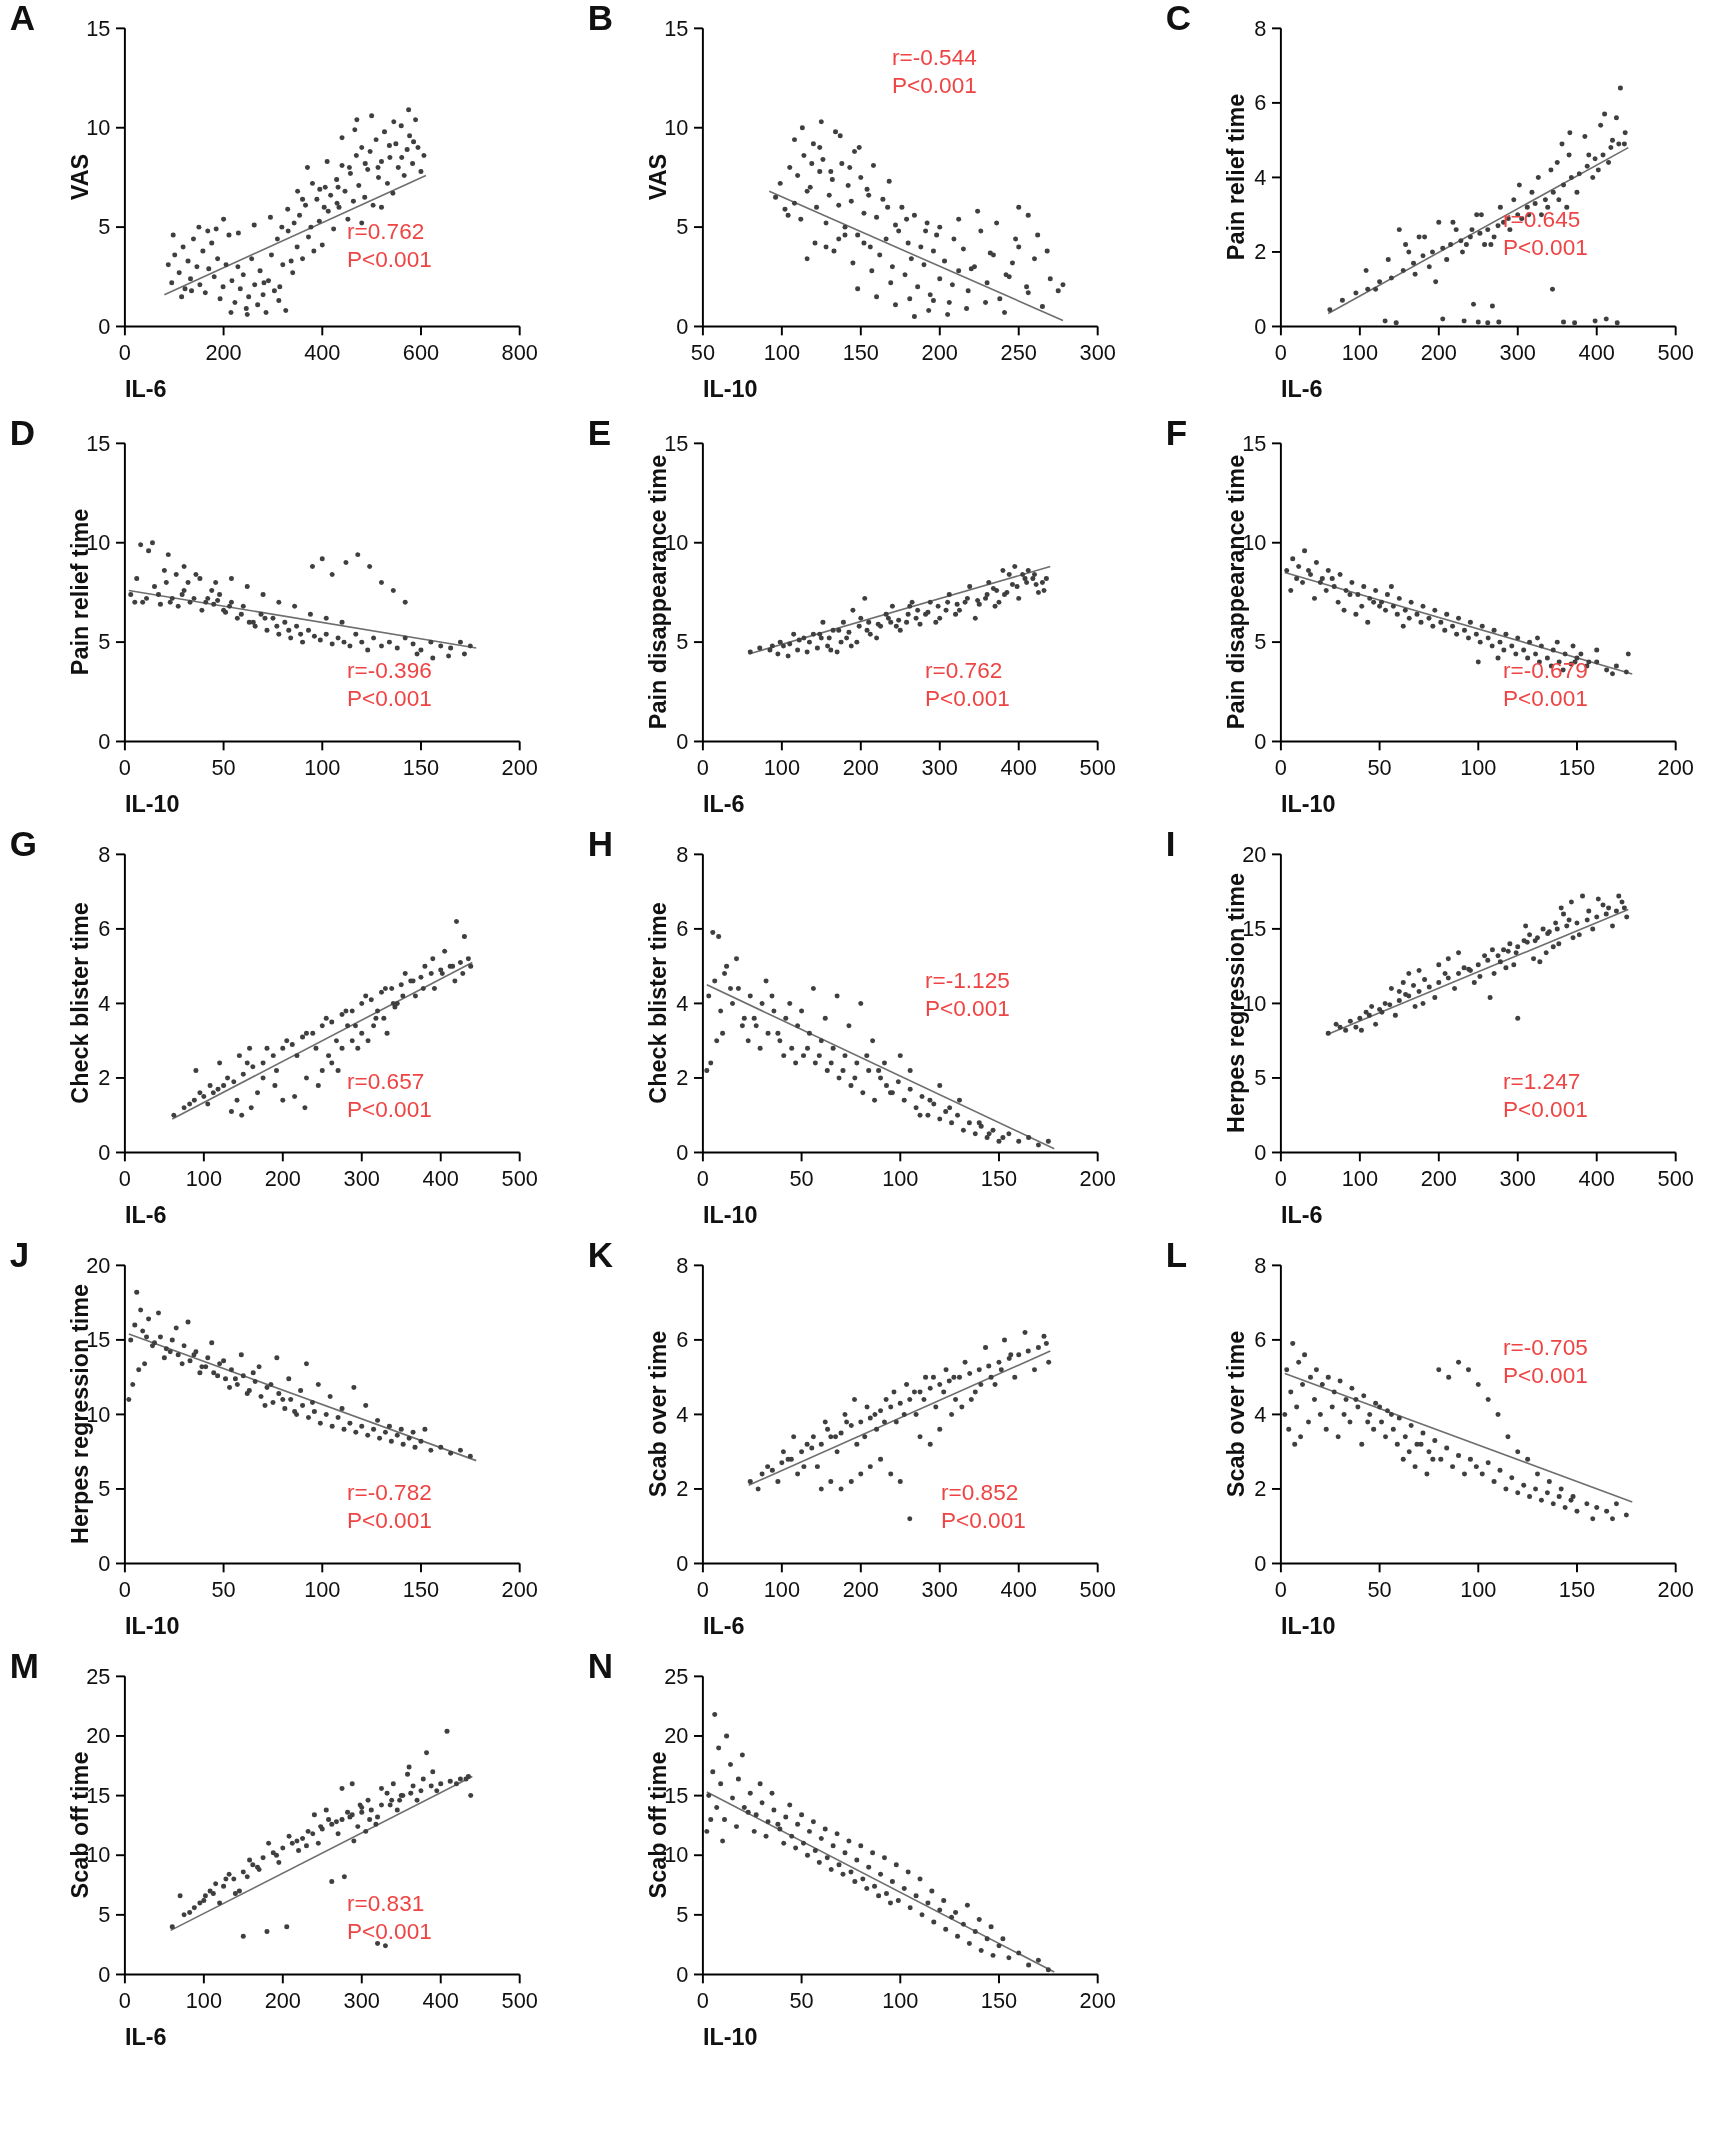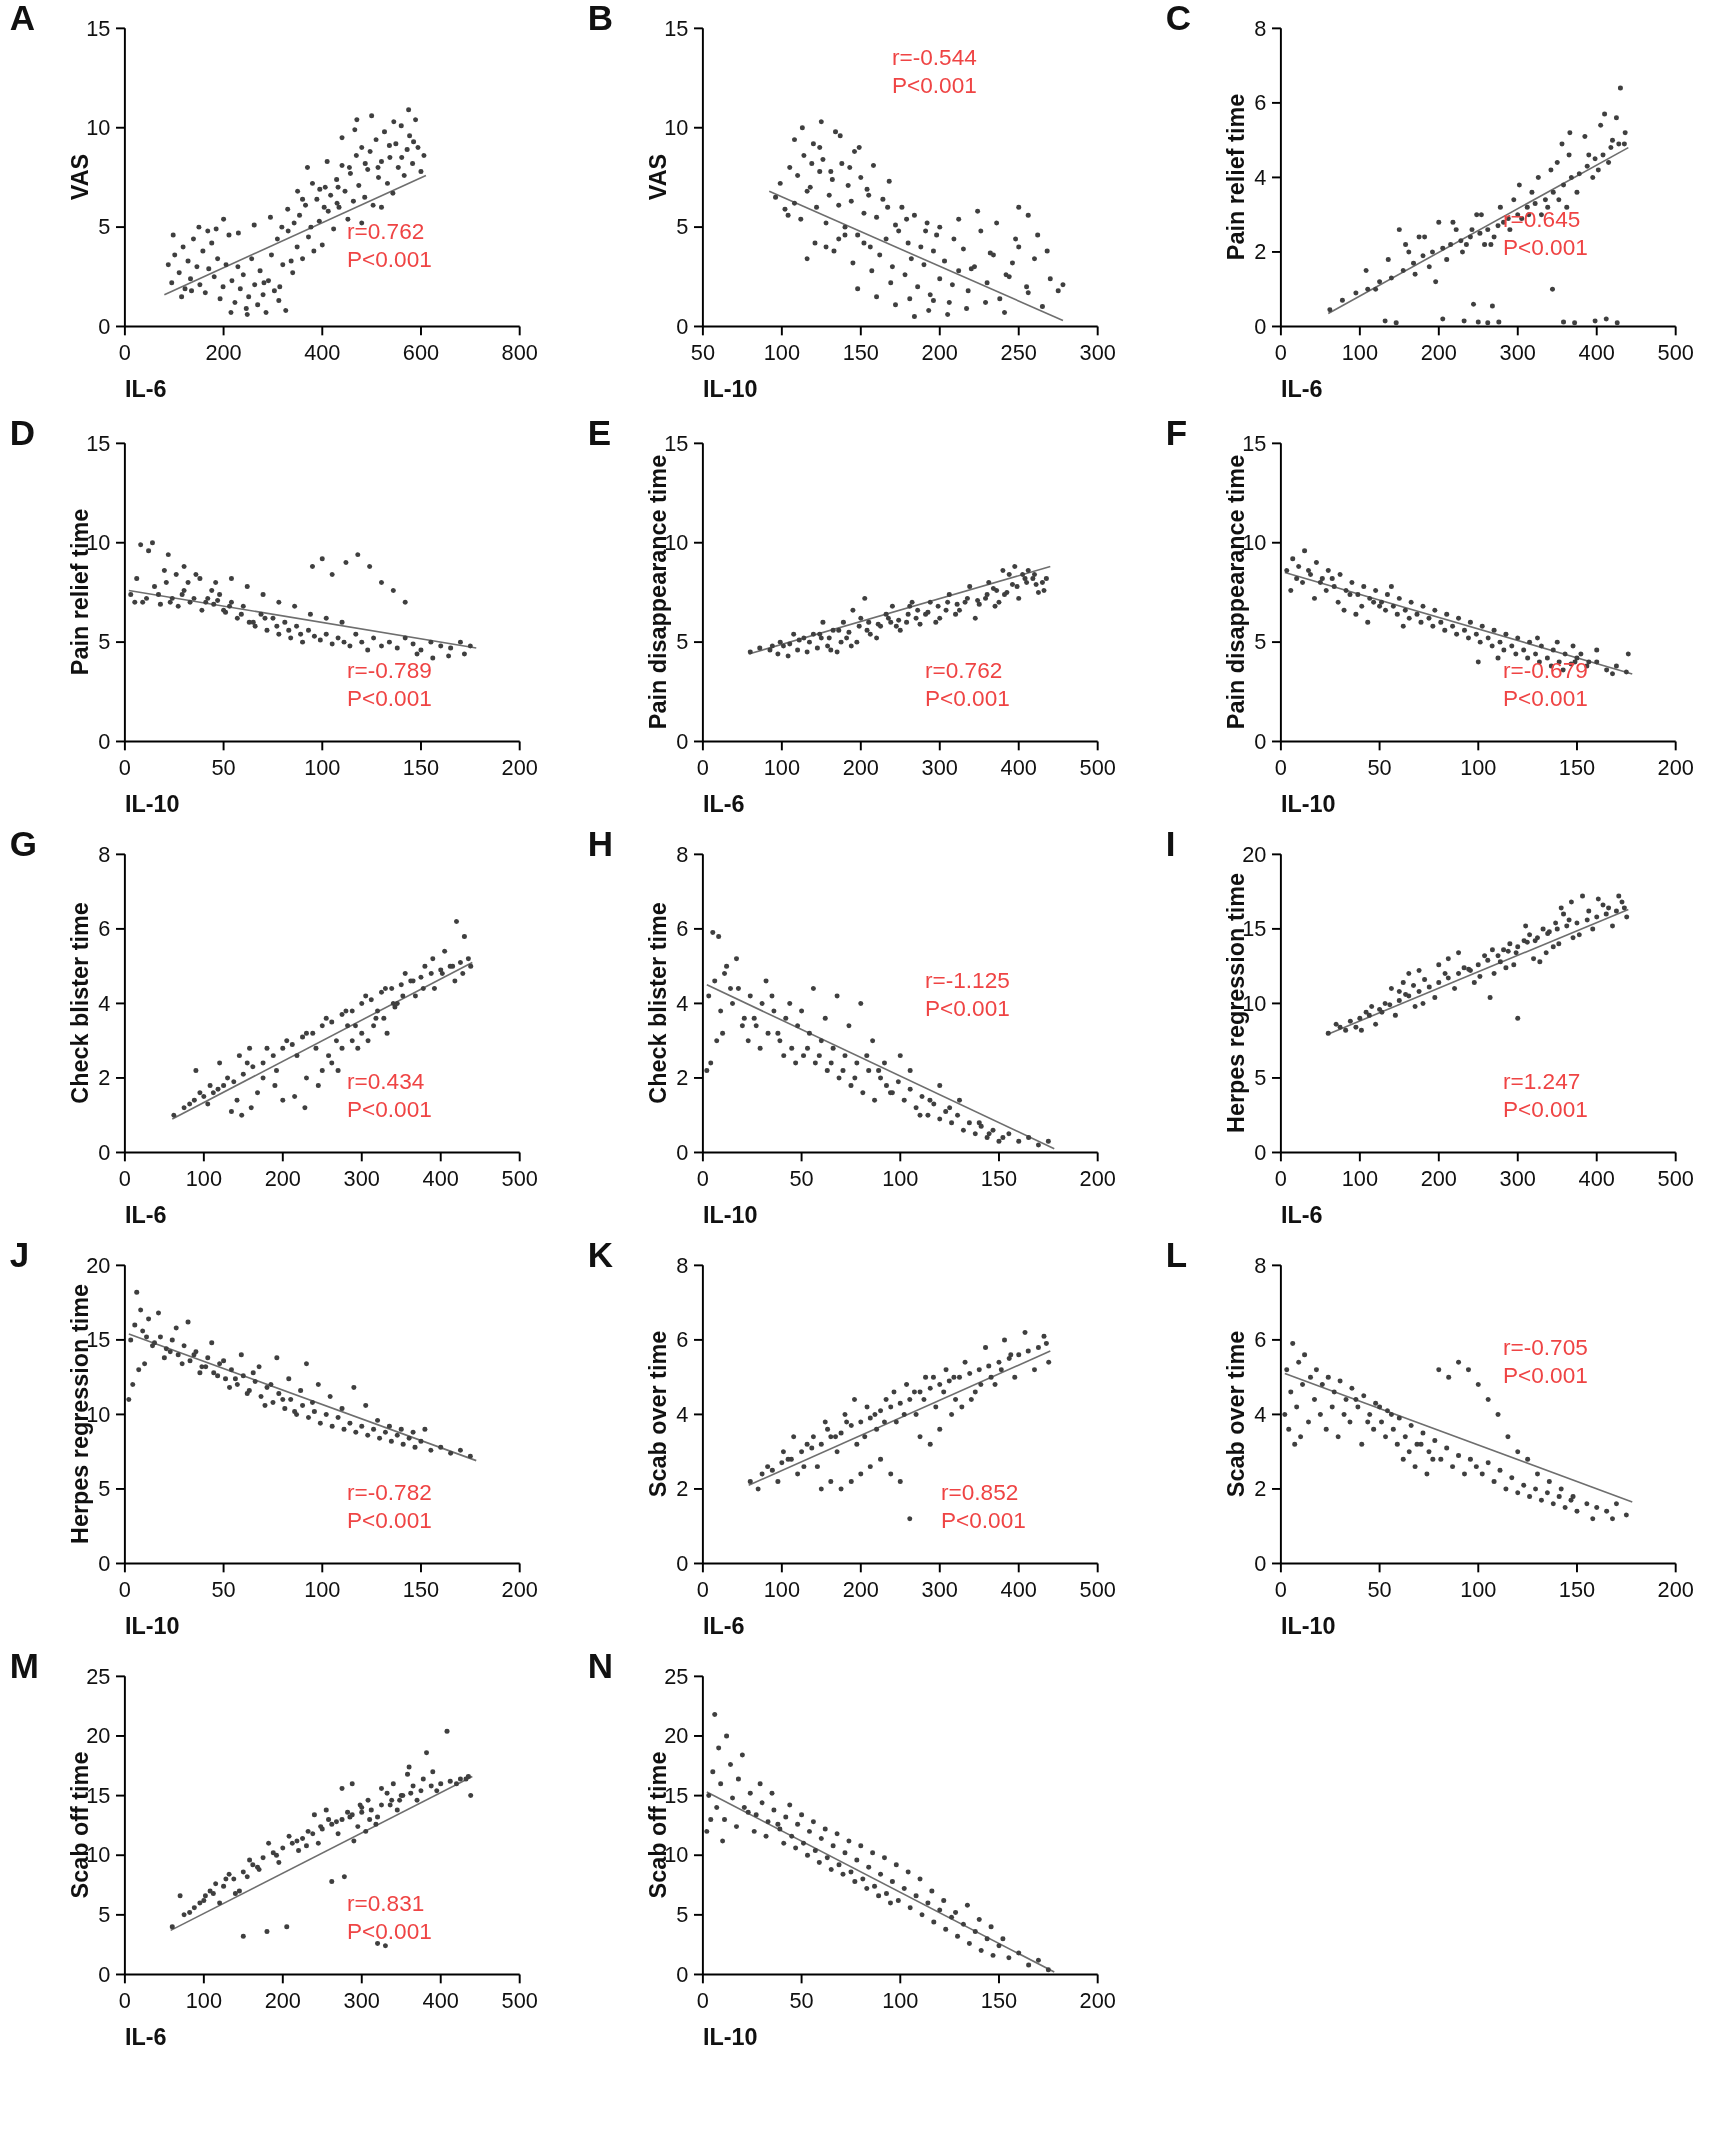--- a/index.html
+++ b/index.html
@@ -637,21 +637,21 @@
           <circle cx="204.0" cy="192.9" r="3.1" fill="#3f3f3f"></circle>
           <circle cx="517.6" cy="296.5" r="3.1" fill="#3f3f3f"></circle>
           <circle cx="537.2" cy="301.4" r="3.1" fill="#3f3f3f"></circle>
           <circle cx="556.8" cy="298.9" r="3.1" fill="#3f3f3f"></circle>
           <circle cx="576.4" cy="296.5" r="3.1" fill="#3f3f3f"></circle>
         </svg>
       </div>
       <div class="ylabel" style="left: 67px; top: 326px; width: 298px; text-align: center;">Pain relief time</div>
       <div class="xlabel" style="left: 125px; top: 376px; width: 395px;">IL-10</div>
       <div class="stat" style="left: 347px; top: 242px;">
-        <div>r=-0.789</div>
+        <div>r=-0.396</div>
         <div>P&lt;0.001</div>
       </div>
     </div>
     <div class="panel" style="left: 578px; top: 415px; width: 564px; height: 403px;">
       <div class="panel-letter" style="left: 9.7px; top: 0px;">E</div>
       <div class="plot" style="left: 0px; top: 0px;">
         <svg width="564" height="379" viewBox="0 0 700 470">
           <line x1="155" y1="35" x2="155" y2="405" stroke="#000000" stroke-width="2.4"></line>
           <line x1="155" y1="405" x2="645" y2="405" stroke="#000000" stroke-width="2.4"></line>
           <line x1="144" y1="405" x2="155" y2="405" stroke="#000000" stroke-width="2.4"></line>
@@ -1045,21 +1045,21 @@
           <circle cx="444.1" cy="275.5" r="3.1" fill="#3f3f3f"></circle>
           <circle cx="456.8" cy="266.3" r="3.1" fill="#3f3f3f"></circle>
           <circle cx="468.6" cy="229.3" r="3.1" fill="#3f3f3f"></circle>
           <circle cx="480.4" cy="257.0" r="3.1" fill="#3f3f3f"></circle>
           <circle cx="493.1" cy="220.0" r="3.1" fill="#3f3f3f"></circle>
         </svg>
       </div>
       <div class="ylabel" style="left: 67px; top: 326px; width: 298px; text-align: center;">Check blister time</div>
       <div class="xlabel" style="left: 125px; top: 376px; width: 395px;">IL-6</div>
       <div class="stat" style="left: 347px; top: 242px;">
-        <div>r=0.434</div>
+        <div>r=0.657</div>
         <div>P&lt;0.001</div>
       </div>
     </div>
     <div class="panel" style="left: 578px; top: 826px; width: 564px; height: 403px;">
       <div class="panel-letter" style="left: 9.7px; top: 0px;">H</div>
       <div class="plot" style="left: 0px; top: 0px;">
         <svg width="564" height="379" viewBox="0 0 700 470">
           <line x1="155" y1="35" x2="155" y2="405" stroke="#000000" stroke-width="2.4"></line>
           <line x1="155" y1="405" x2="645" y2="405" stroke="#000000" stroke-width="2.4"></line>
           <line x1="144" y1="405" x2="155" y2="405" stroke="#000000" stroke-width="2.4"></line>

